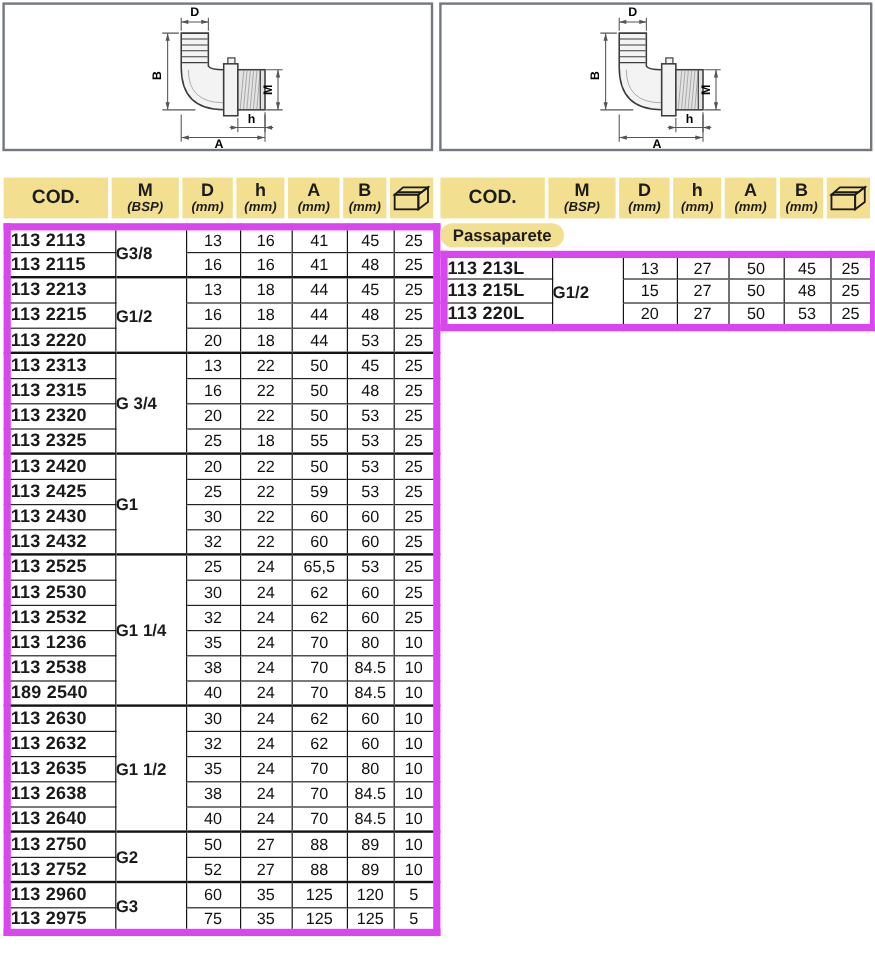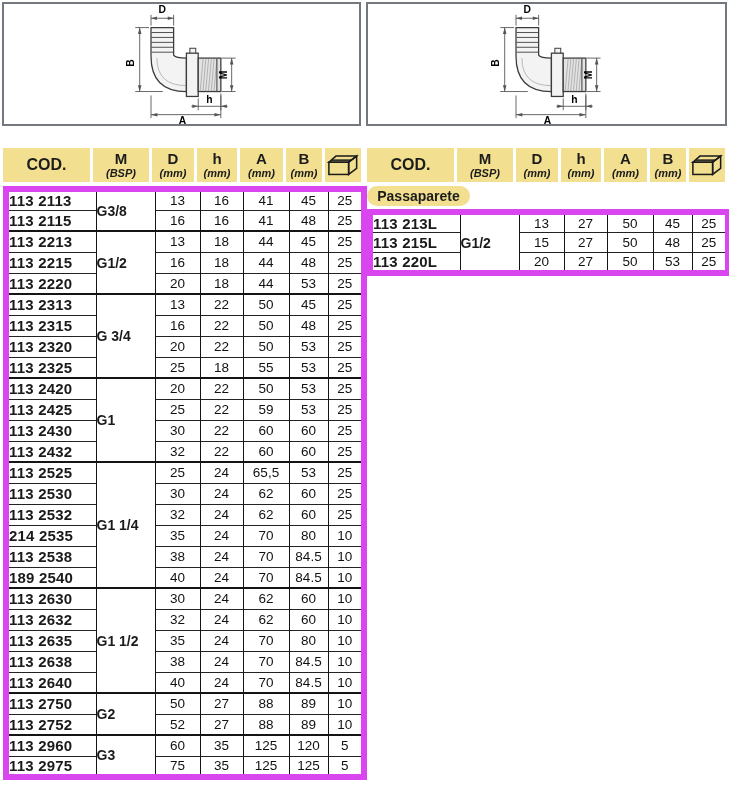--- a/index.html
+++ b/index.html
@@ -317,21 +317,21 @@
         </tr>
         <tr class="inner">
           <td class="cod">113 2532</td>
           <td class="num">32</td>
           <td class="num">24</td>
           <td class="num">62</td>
           <td class="num">60</td>
           <td class="num">25</td>
         </tr>
         <tr class="inner">
-          <td class="cod">214 2535</td>
+          <td class="cod">113 1236</td>
           <td class="num">35</td>
           <td class="num">24</td>
           <td class="num">70</td>
           <td class="num">80</td>
           <td class="num">10</td>
         </tr>
         <tr class="inner">
           <td class="cod">113 2538</td>
           <td class="num">38</td>
           <td class="num">24</td>

